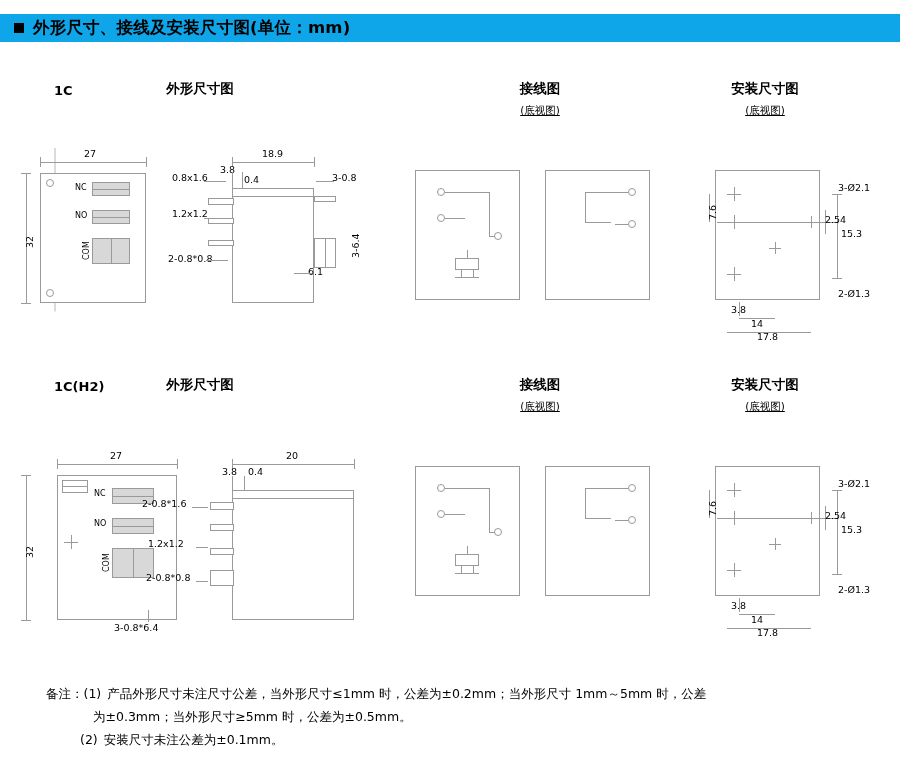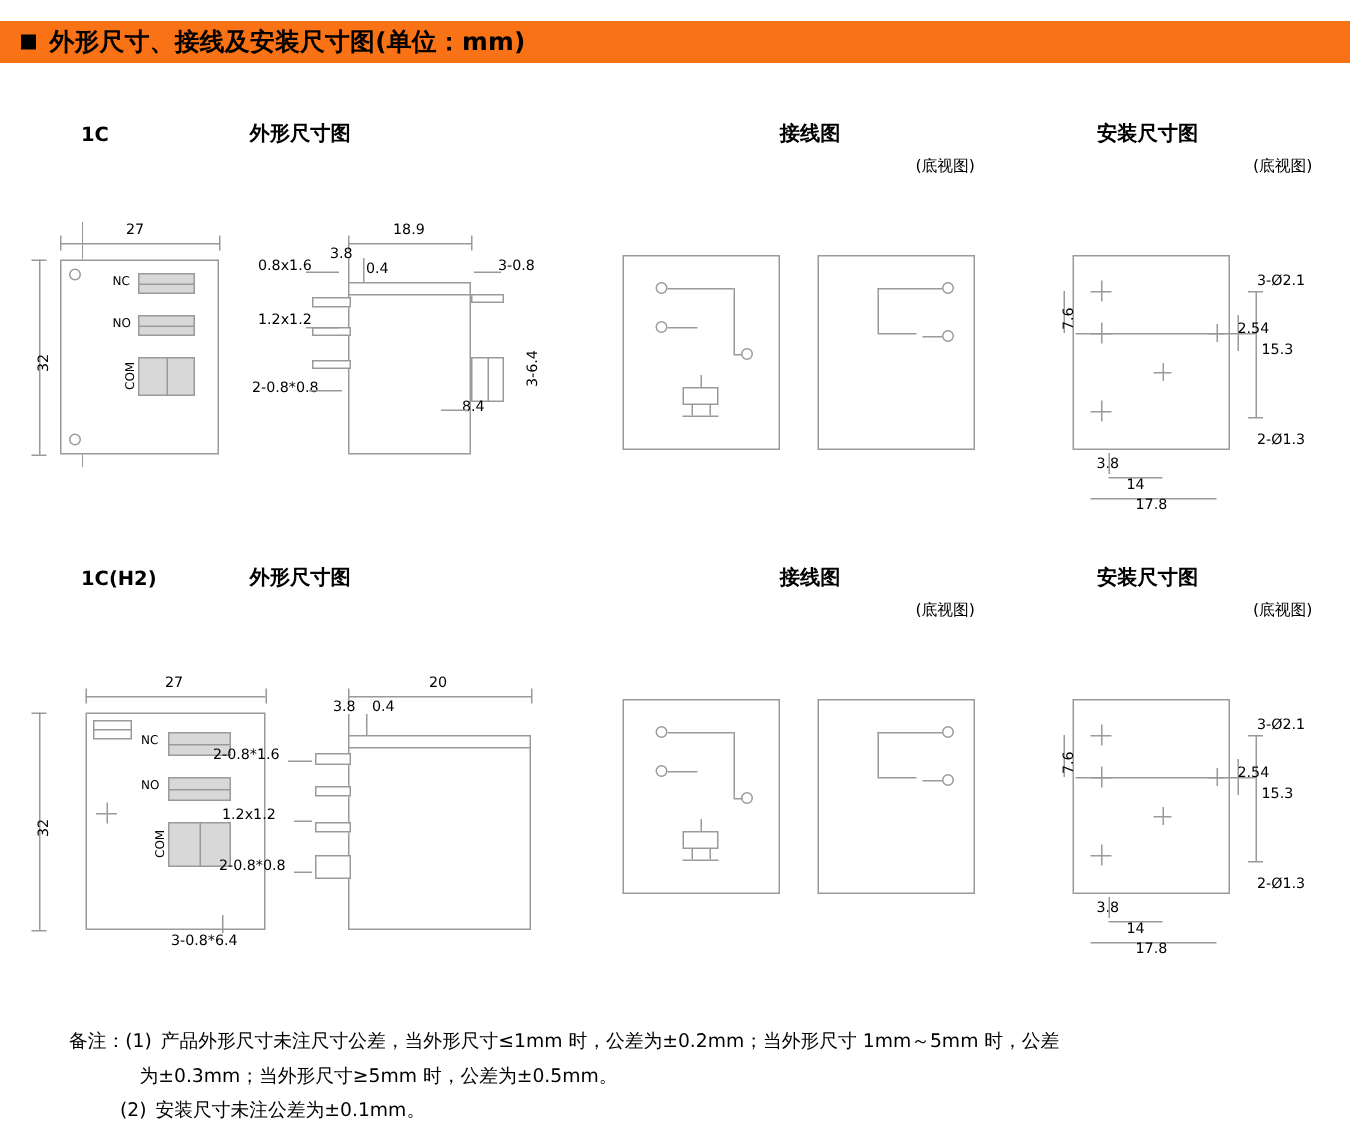--- a/index.html
+++ b/index.html
@@ -18,21 +18,21 @@
   .page {
     position: relative;
     width: 900px;
     height: 758px;
   }
   
   .header-bar {
     position: absolute;
     left: 0; top: 14px;
     width: 900px; height: 28px;
-    background: #f97316;
+    background: #0ea5e9;
     display: flex;
     align-items: center;
   }
   .header-square {
     width: 10px; height: 10px;
     background: #000;
     margin-left: 14px;
     margin-right: 9px;
   }
   .header-title {
@@ -49,21 +49,22 @@
   }
   .col-title {
     position: absolute;
     font-size: 13.5px;
     font-weight: bold;
     text-align: center;
   }
   .col-sub {
     position: absolute;
     font-size: 10.5px;
-    text-align: right;
+    text-align: center;
+    text-decoration: underline;
   }
   
   .dwg {
     position: absolute;
   }
   .box {
     position: absolute;
     border: 1px solid #9a9a9a;
     box-sizing: border-box;
     background: #fff;
@@ -196,21 +197,21 @@
     <div class="box" style="left:22px; top:92px; width:26px; height:6px;"></div>
 
     <div class="box" style="left:128px; top:48px; width:22px; height:6px;"></div>
     <div class="box" style="left:128px; top:90px; width:22px; height:30px;"></div>
     <div class="vline" style="left:139px; top:90px; height:30px;"></div>
 
     <div class="dimtext" style="left:-14px; top:24px;">0.8x1.6</div>
     <div class="dimtext" style="left:-14px; top:60px;">1.2x1.2</div>
     <div class="dimtext" style="left:-18px; top:105px;">2-0.8*0.8</div>
     <div class="dimtext" style="left:146px; top:24px;">3-0.8</div>
-    <div class="dimtext" style="left:122px; top:118px;">8.4</div>
+    <div class="dimtext" style="left:122px; top:118px;">6.1</div>
     <div class="dimtext vert" style="left:164px; top:110px;">3-6.4</div>
 
     <div class="hline" style="left:18px; top:33px; width:22px;"></div>
     <div class="hline" style="left:18px; top:70px; width:22px;"></div>
     <div class="hline" style="left:20px; top:112px; width:22px;"></div>
     <div class="hline" style="left:130px; top:33px; width:18px;"></div>
     <div class="hline" style="left:108px; top:125px; width:18px;"></div>
   </div>
 
   <div class="dwg" style="left:415px; top:170px;">

